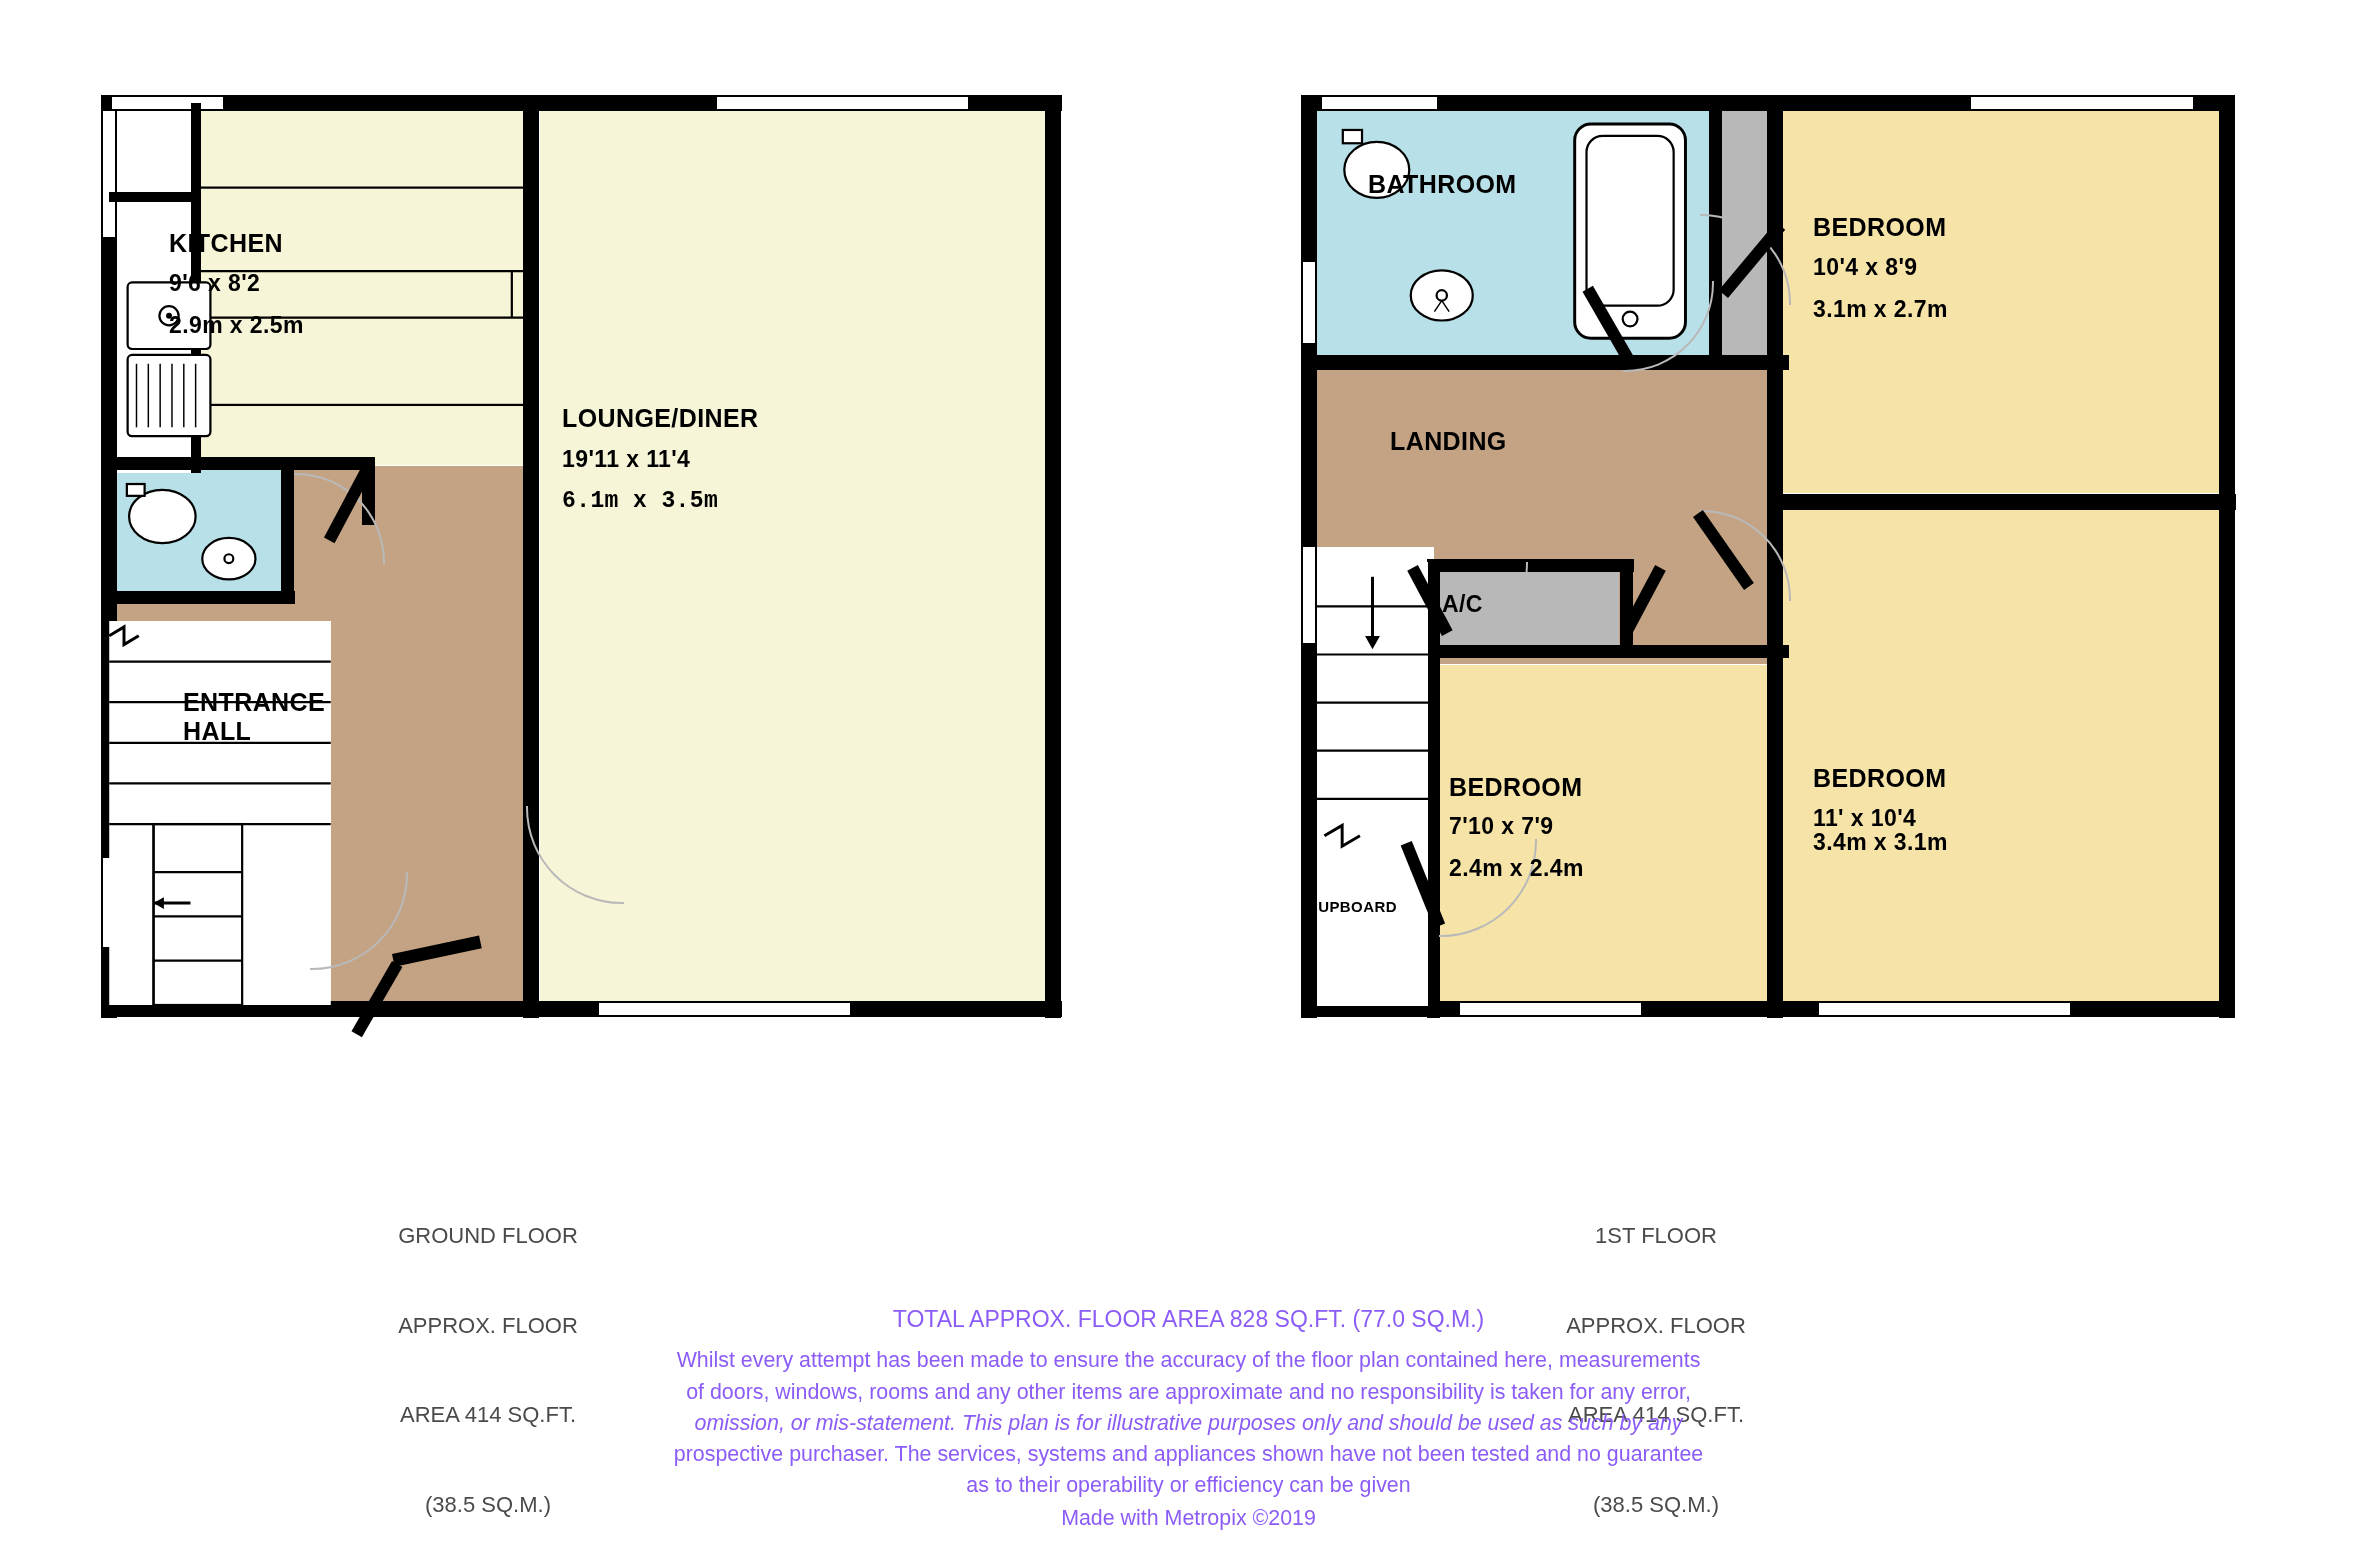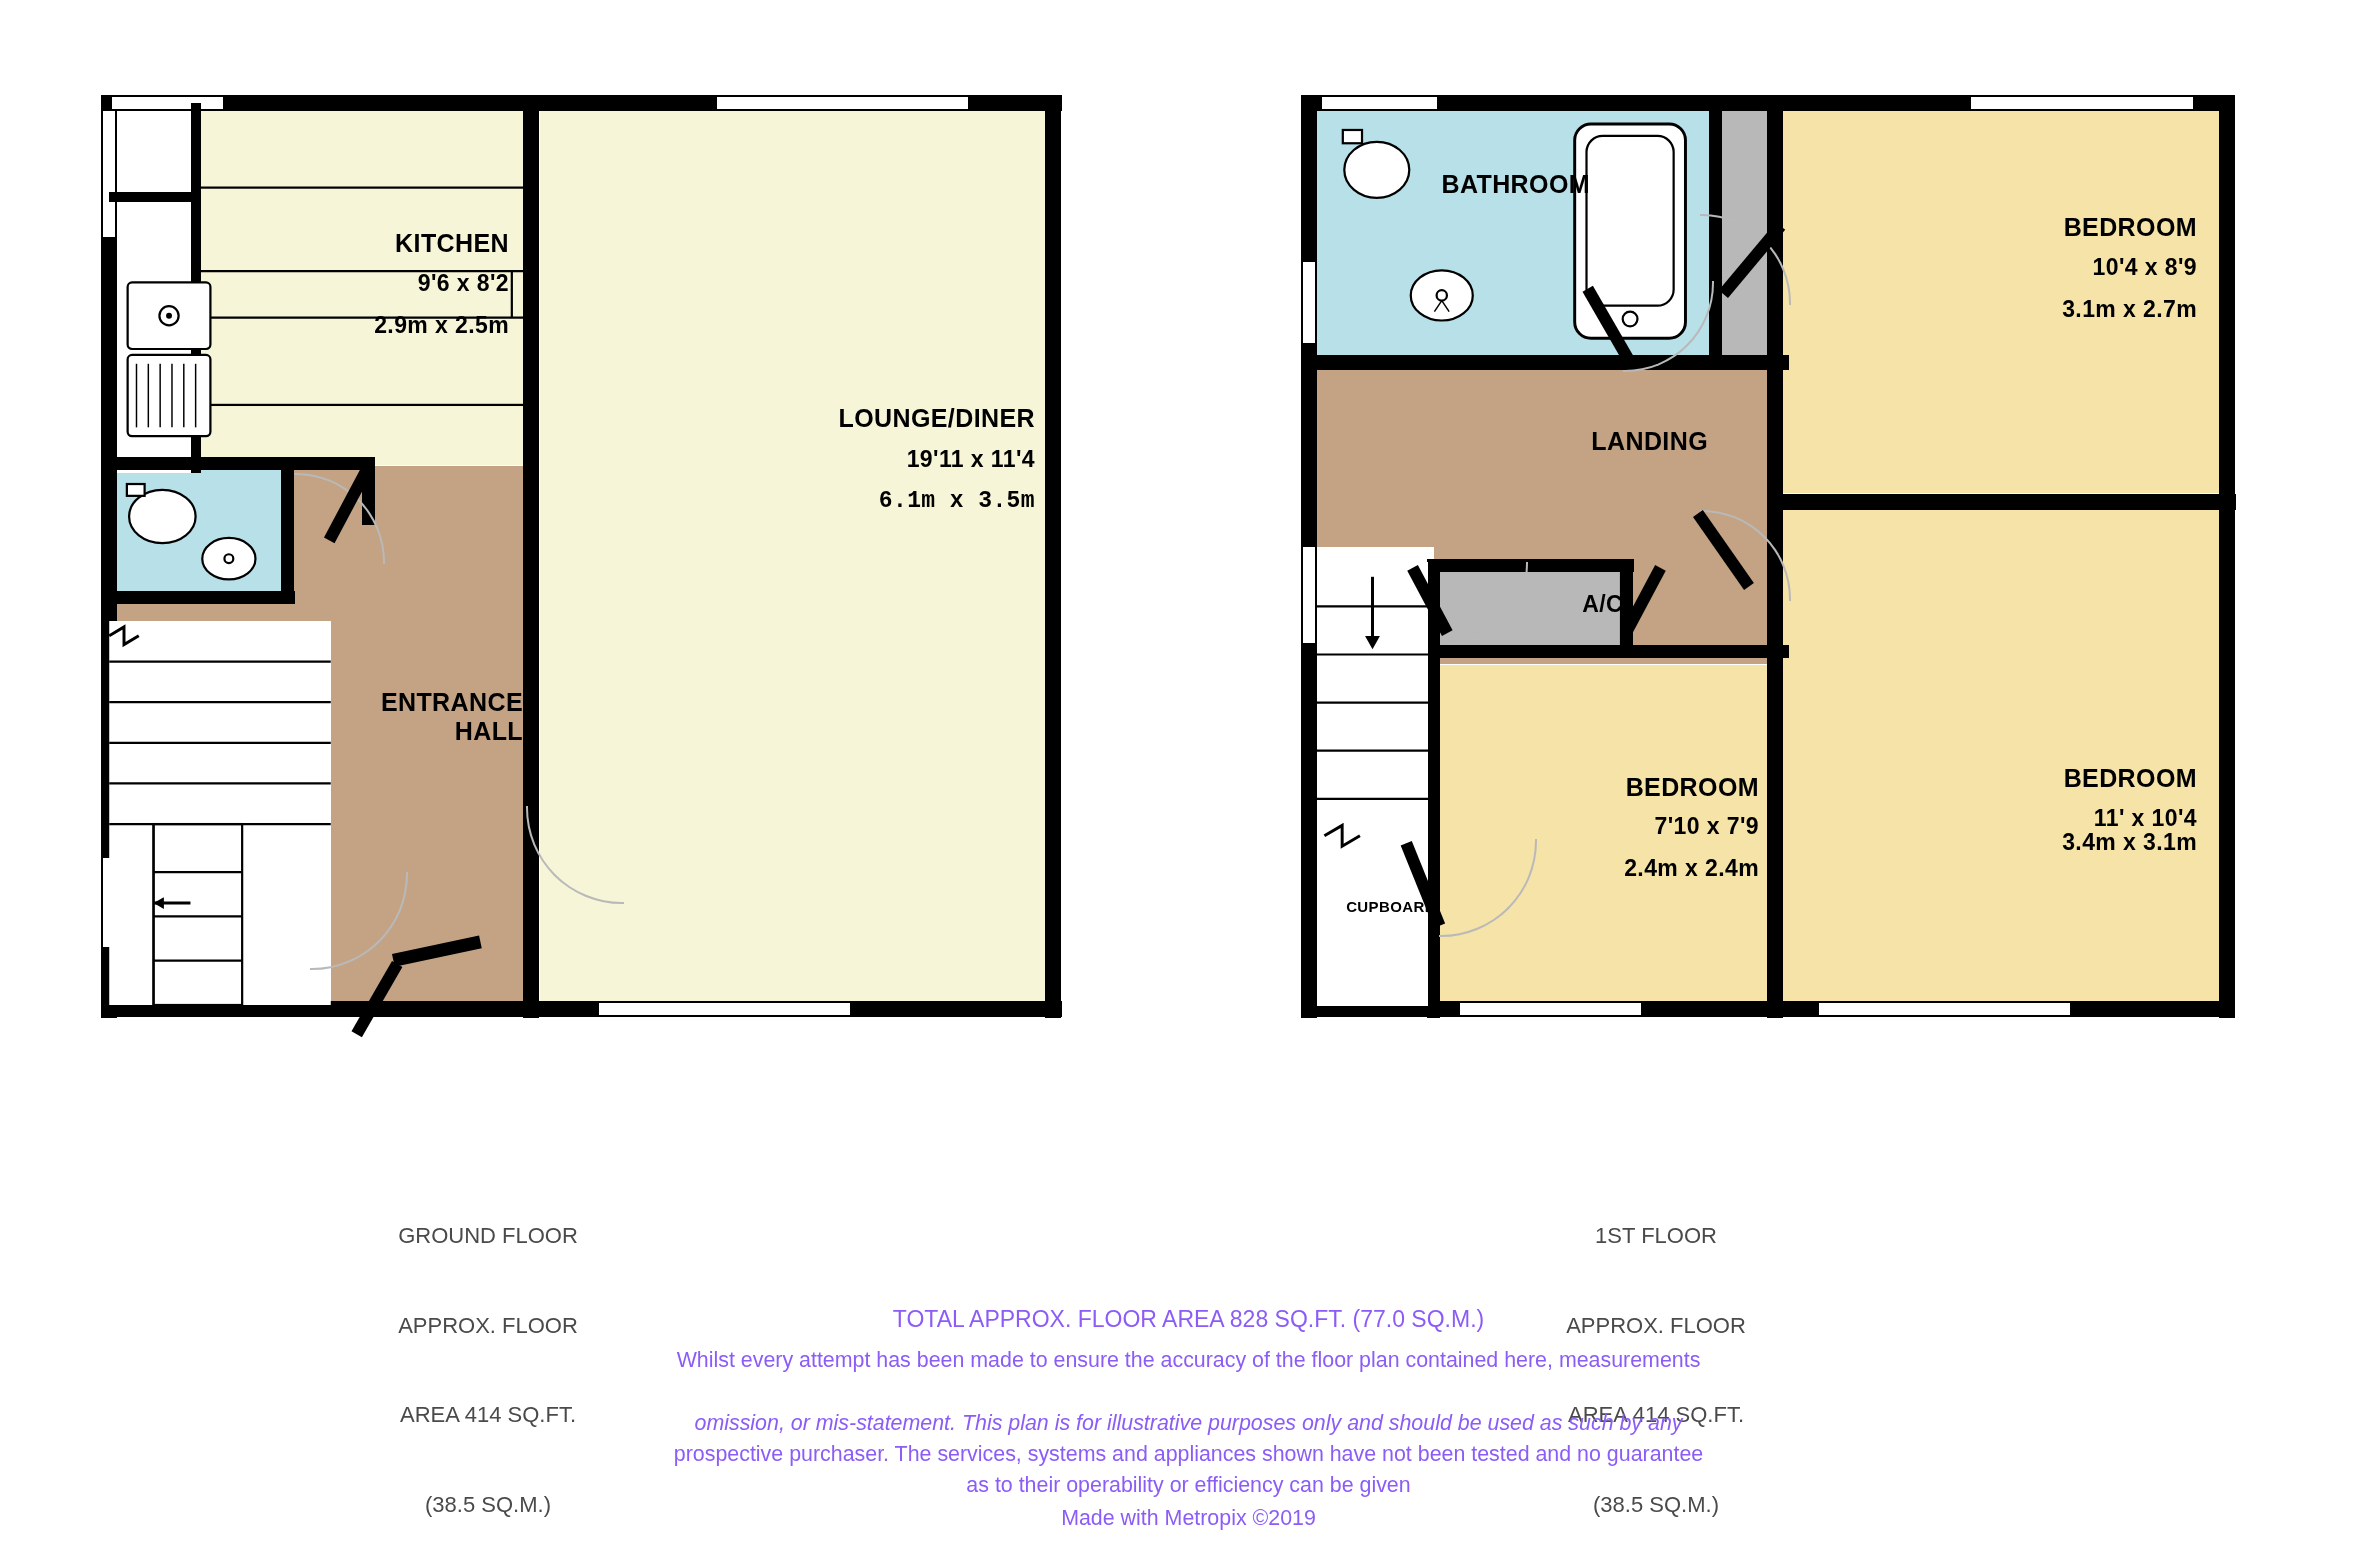--- a/index.html
+++ b/index.html
@@ -29,21 +29,21 @@
     position: absolute;
   }
   .fill-cream { background: #f7f5d8; }
   .fill-yellow { background: #f5e3a8; }
   .fill-tan { background: #c3a383; }
   .fill-blue { background: #b8e0e8; }
   .fill-grey { background: #b8b8b8; }
   .fill-white { background: #ffffff; }
   .label {
     position: absolute;
-    text-align: right;
+    text-align: left;
     color: #000000;
     font-weight: bold;
     line-height: 1.16;
     letter-spacing: 0.4px;
     white-space: pre;
   }
   .label.big { font-size: 25px; }
   .label.mid { font-size: 23px; }
   .label.tiny { font-size: 15px; }
   .door-arc {
@@ -275,19 +275,20 @@
   <div class="footer-block" style="left:1449px; top:1161px; width:414px;">
     <div>1ST FLOOR</div>
     <div>APPROX. FLOOR</div>
     <div>AREA 414 SQ.FT.</div>
     <div>(38.5 SQ.M.)</div>
   </div>
 
   <div class="disclaimer" style="top:1303px; font-size:23px;">TOTAL APPROX. FLOOR AREA 828 SQ.FT. (77.0 SQ.M.)</div>
 
   <div class="disclaimer" style="top:1345px;">Whilst every attempt has been made to ensure the accuracy of the floor plan contained here, measurements</div>
+  <div class="disclaimer" style="top:1377px;">of doors, windows, rooms and any other items are approximate and no responsibility is taken for any error,</div>
   <div class="disclaimer" style="top:1408px;font-style:italic;">omission, or mis-statement. This plan is for illustrative purposes only and should be used as such by any</div>
   <div class="disclaimer" style="top:1439px;">prospective purchaser. The services, systems and appliances shown have not been tested and no guarantee</div>
   <div class="disclaimer" style="top:1470px;">as to their operability or efficiency can be given</div>
   <div class="disclaimer" style="top:1503px;">Made with Metropix ©2019</div>
 
 </div>
 
 
 </body></html>

